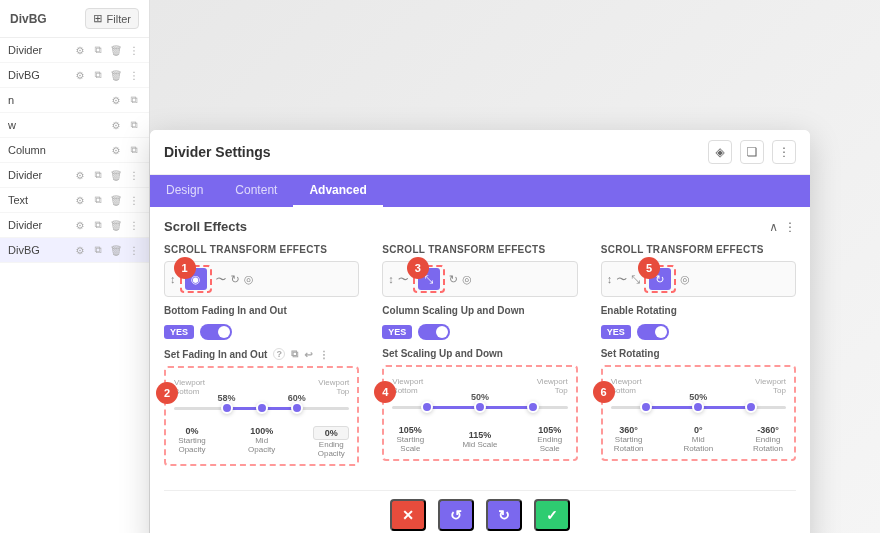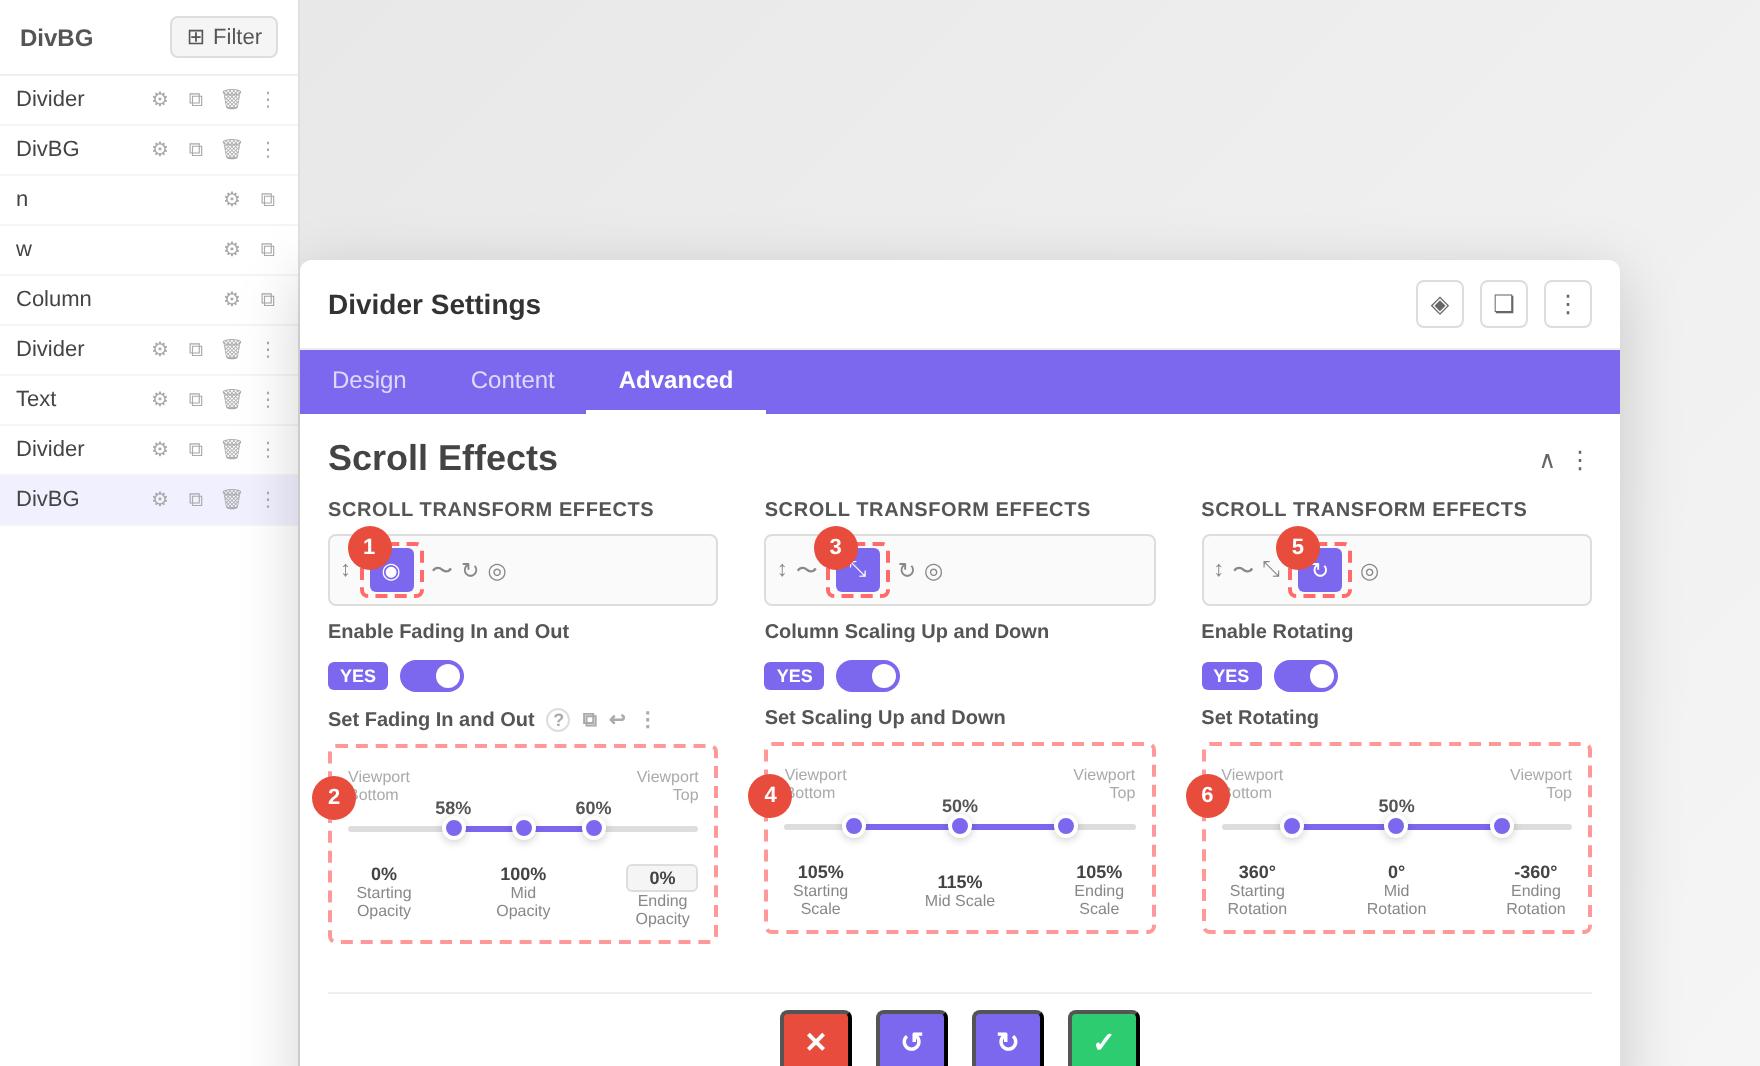--- a/index.html
+++ b/index.html
@@ -186,21 +186,21 @@
     }
 
     .section-title-row {
       display: flex;
       align-items: center;
       justify-content: space-between;
       margin-bottom: 10px;
     }
 
     .section-title {
-      font-size: 18px;
+      font-size: 13px;
       font-weight: 700;
       color: #444;
     }
 
     
     .three-col {
       display: grid;
       grid-template-columns: 1fr 1fr 1fr;
       gap: 23px;
     }
@@ -485,21 +485,21 @@
             </div>
 
             <span style="font-size:11px; color:#888;">〜</span>
             <span style="font-size:11px; color:#888;">↻</span>
             <span style="font-size:11px; color:#888;">◎</span>
           </div>
         </div>
 
         
         <div class="enable-row">
-          <span class="enable-label">Enable Fading In and Out</span>
+          <span class="enable-label">Bottom Fading In and Out</span>
         </div>
         <div style="display:flex; align-items:center; gap:6px; margin-bottom:8px;">
           <span class="toggle-yes">YES</span>
           <div class="toggle-switch"></div>
         </div>
 
         
         <div class="set-row-header">
           <span>Set Fading In and Out</span>
           <span style="font-size:9px;color:#aaa;border:1px solid #ddd;border-radius:50%;width:12px;height:12px;display:inline-flex;align-items:center;justify-content:center;">?</span>

